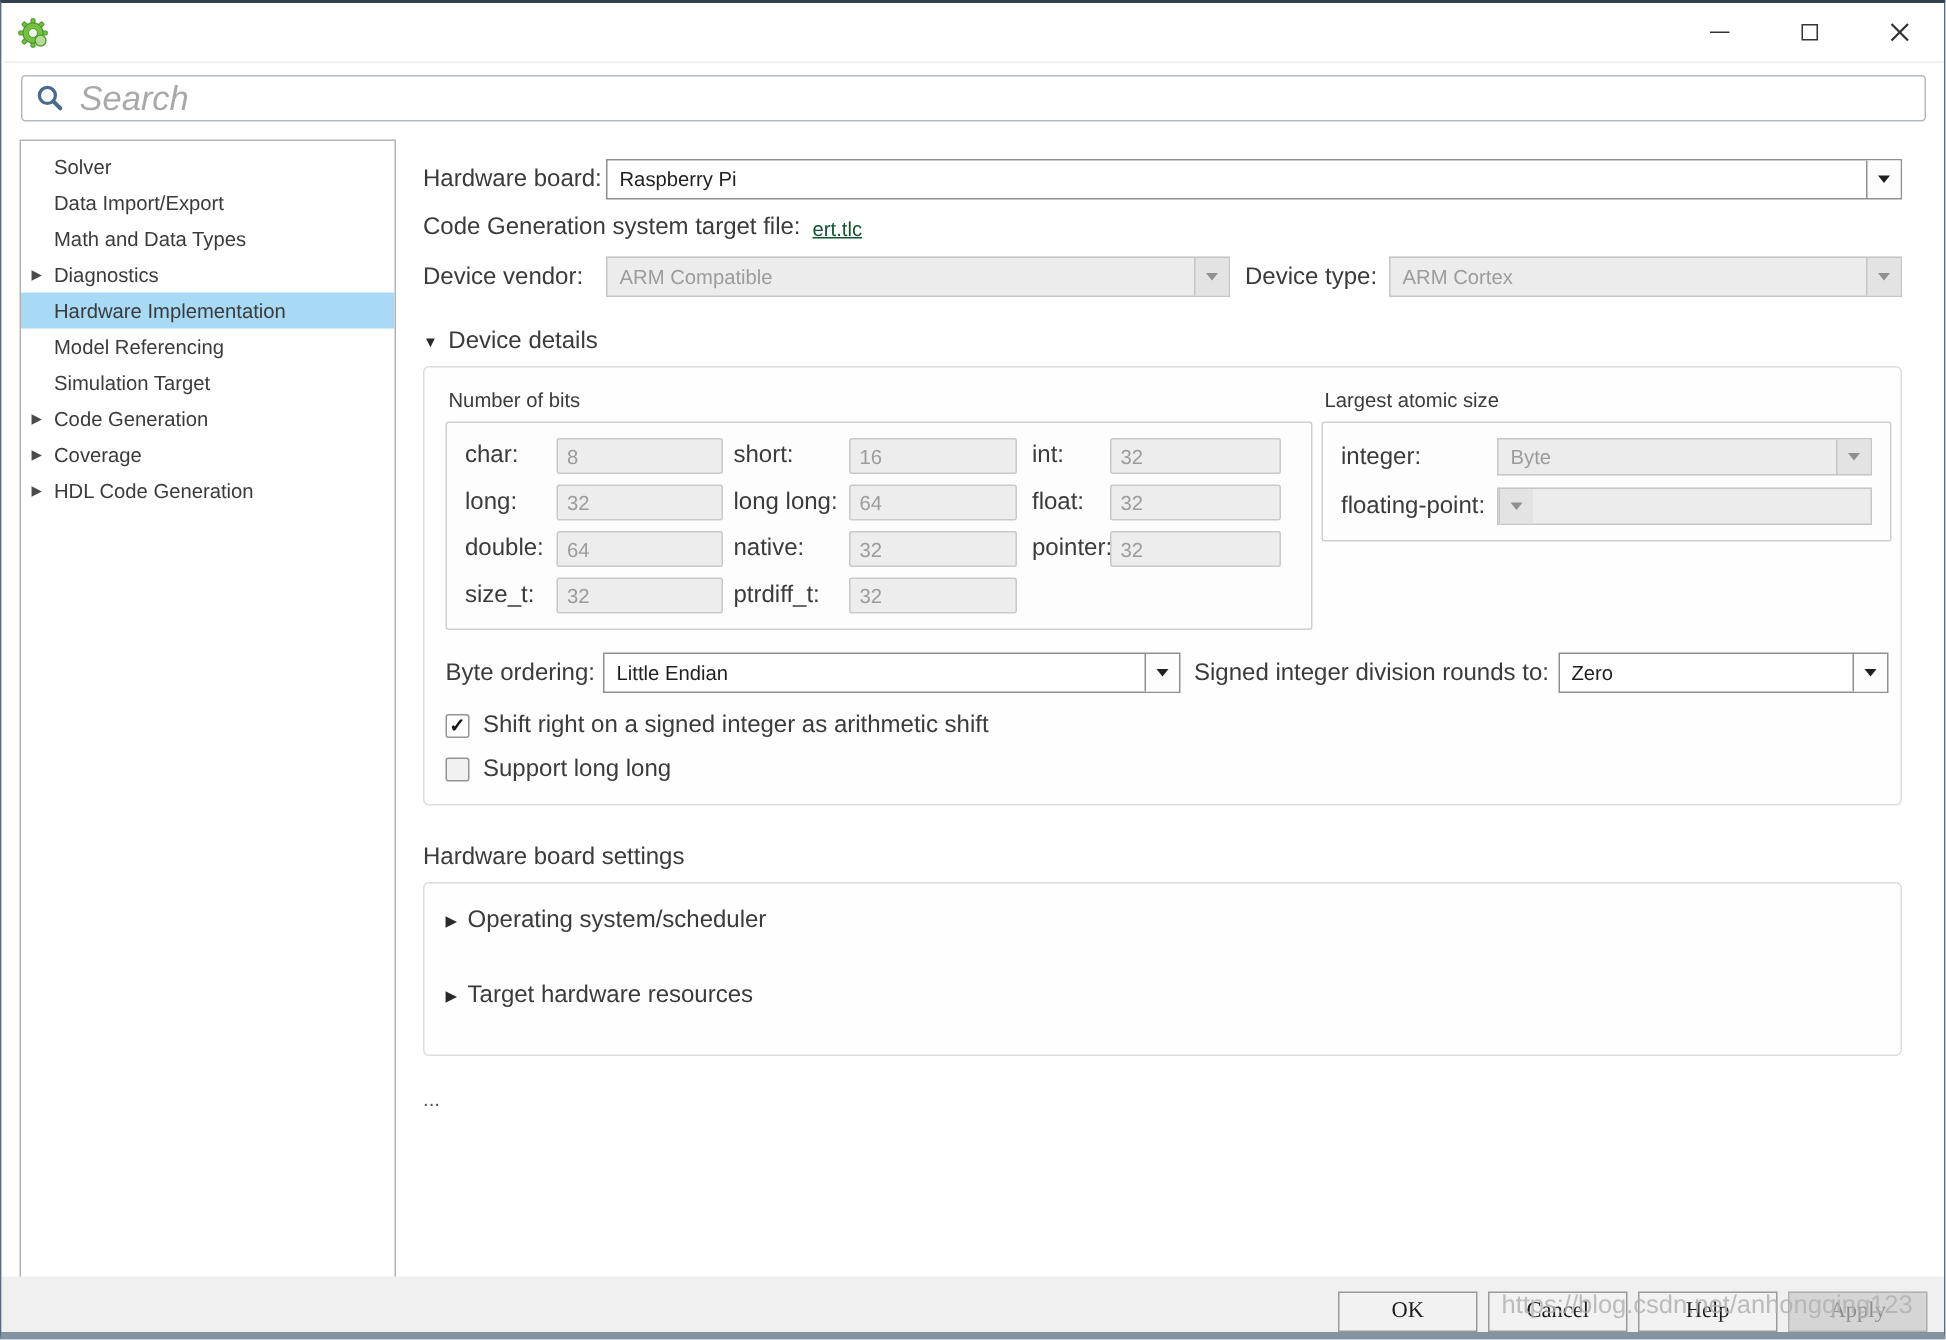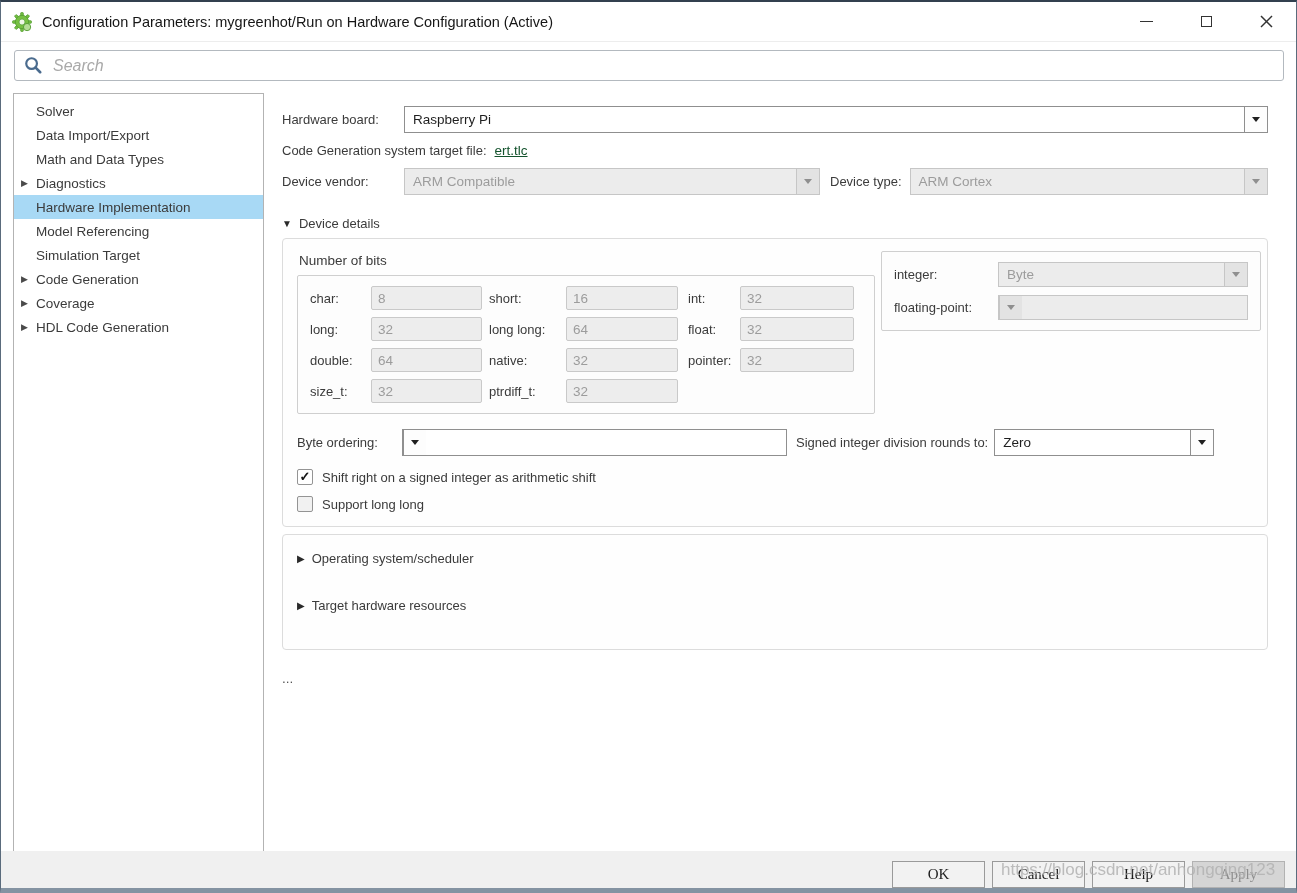--- a/index.html
+++ b/index.html
@@ -15,31 +15,31 @@
   .titlebar { height:40px; flex:0 0 40px; display:flex; align-items:center; background:#ffffff; border-bottom:1px solid #ededed; }
   .app-icon { margin-left:10px; width:22px; height:22px; flex:0 0 22px; }
   .title-text { margin-left:9px; font-size:14.5px; color:#161616; white-space:nowrap; }
   .win-controls { margin-left:auto; display:flex; height:100%; }
   .win-btn { width:60px; height:100%; display:flex; align-items:center; justify-content:center; cursor:default; }
   .glyph-min { width:13px; height:0; border-top:1.6px solid #333; }
   .glyph-max { width:11px; height:11px; border:1.4px solid #333; background:transparent; }
   
   .searchbar { flex:0 0 44px; padding:8px 12px 4px 13px; background:#ffffff; }
   .search-box { height:31px; border:1px solid #b3b9bf; border-radius:3px; display:flex; align-items:center; padding:0 8px; background:#fff; }
-  .search-box input { border:none; outline:none; flex:1; font-size:16px; font-family:"Liberation Sans", sans-serif; color:#333; background:transparent; margin-left:7px; }
+  .search-box input { border:none; outline:none; flex:1; font-size:23px; font-family:"Liberation Sans", sans-serif; color:#333; background:transparent; margin-left:7px; }
   .search-box input::placeholder { color:#a9a9a9; font-style:italic; }
   
   .content { flex:1; display:flex; padding:7px 28px 0 12px; background:#ffffff; min-height:0; }
   .sidebar { width:251px; flex:0 0 251px; height:778px; border:1px solid #b3b3b3; background:#fff; padding-top:5px; overflow:hidden; }
   .side-item { height:24px; display:flex; align-items:center; font-size:13.5px; cursor:default; }
   .side-item.selected { background:#a8d9f5; }
   .expander { width:15px; margin-left:7px; font-size:9px; color:#4a4a4a; text-align:left; flex:0 0 15px; }
   .side-label { white-space:nowrap; }
   .main { flex:1; padding:13px 0 0 18px; min-width:0; }
-  .lbl { font-size:13px; color:#3b3b3b; white-space:nowrap; }
+  .lbl { font-size:16px; color:#3b3b3b; white-space:nowrap; }
   .frow { display:flex; align-items:center; }
   
   .combo { display:flex; height:27px; border:1px solid #8f8f8f; background:#fff; align-items:stretch; }
   .combo .val { flex:1; display:flex; align-items:center; padding:0 8px; font-size:13.5px; color:#1f1f1f; white-space:nowrap; overflow:hidden; }
   .arrow-btn { width:23px; flex:0 0 23px; border-left:1px solid #8f8f8f; display:flex; align-items:center; justify-content:center; background:#fdfdfd; }
   .tri-down { width:0; height:0; border-left:4px solid transparent; border-right:4px solid transparent; border-top:5px solid #1f1f1f; }
   .combo.disabled { background:#ececec; border-color:#c6c6c6; }
   .combo.disabled .val { color:#9c9c9c; }
   .combo.disabled .arrow-btn { background:#e3e3e3; border-left-color:#c6c6c6; }
   .combo.disabled .tri-down { border-top-color:#8f8f8f; }
@@ -89,21 +89,20 @@
         <rect x="15.0" y="8.8" width="3.6" height="2.4" rx="0.7"></rect>
         <rect x="8.8" y="1.4" width="2.4" height="3.6" rx="0.7" transform="rotate(45 10 10)"></rect>
         <rect x="8.8" y="15.0" width="2.4" height="3.6" rx="0.7" transform="rotate(45 10 10)"></rect>
         <rect x="1.4" y="8.8" width="3.6" height="2.4" rx="0.7" transform="rotate(45 10 10)"></rect>
         <rect x="15.0" y="8.8" width="3.6" height="2.4" rx="0.7" transform="rotate(45 10 10)"></rect>
         <circle cx="10" cy="10" r="6.1"></circle>
       </g>
       <circle cx="10" cy="10" r="2.7" fill="#eef7e6" stroke="#4f9a2e" stroke-width="0.6"></circle>
       <circle cx="14.6" cy="14.6" r="3.3" fill="#b5dd96" stroke="#4f9a2e" stroke-width="0.8"></circle>
     </svg>
-    <div class="title-text">Configuration Parameters: mygreenhot/Run on Hardware Configuration (Active)</div>
     <div class="win-controls">
       <div class="win-btn">
           <div class="glyph-min"></div>
         </div>
       <div class="win-btn">
           <div class="glyph-max"></div>
         </div>
       <div class="win-btn">
         <svg width="13" height="13" viewBox="0 0 13 13">
           <line x1="1" y1="1" x2="12" y2="12" stroke="#333" stroke-width="1.5"></line>
@@ -237,20 +236,21 @@
               <div class="lbl">size_t:</div>
               <div class="dis-input">32</div>
               <div class="lbl" style="padding-left:7px;">ptrdiff_t:</div>
               <div class="dis-input">32</div>
               <div></div>
                 <div></div>
             </div>
           </div>
 
           <div style="flex:1; margin-left:6px;">
+            <div class="group-title">Largest atomic size</div>
             <div class="group-box">
               <div class="las-row">
                 <div class="lbl las-lbl">integer:</div>
                 <div class="combo disabled las-dd">
                   <div class="val">Byte</div>
                   <div class="arrow-btn">
                       <div class="tri-down"></div>
                     </div>
                 </div>
               </div>
@@ -262,20 +262,21 @@
                     </div>
                 </div>
               </div>
             </div>
           </div>
         </div>
 
         <div class="frow byte-row">
           <div class="lbl" style="width:105px; flex:0 0 105px;">Byte ordering:</div>
           <div class="combo" style="width:385px; flex:0 0 385px;">
+            <div class="val">Little Endian</div>
             <div class="arrow-btn">
                 <div class="tri-down"></div>
               </div>
           </div>
           <div class="lbl" style="margin-left:9px; margin-right:6px;">Signed integer division rounds to:</div>
           <div class="combo" style="width:220px; flex:0 0 220px;">
             <div class="val">Zero</div>
             <div class="arrow-btn">
                 <div class="tri-down"></div>
               </div>
@@ -285,20 +286,23 @@
         <div class="chk-row">
           <div class="checkbox">✓</div>
           <div class="lbl chk-lbl">Shift right on a signed integer as arithmetic shift</div>
         </div>
         <div class="chk-row">
           <div class="checkbox unchecked"></div>
           <div class="lbl chk-lbl">Support long long</div>
         </div>
       </div>
 
+      <div class="sec-head" style="margin-top:26px;">
+        <span class="lbl">Hardware board settings</span>
+      </div>
       <div class="panel hbs-panel">
         <div class="hbs-row">
           <span class="sec-tri">▶</span>
           <span class="lbl">Operating system/scheduler</span>
         </div>
         <div class="hbs-row">
           <span class="sec-tri">▶</span>
           <span class="lbl">Target hardware resources</span>
         </div>
       </div>

